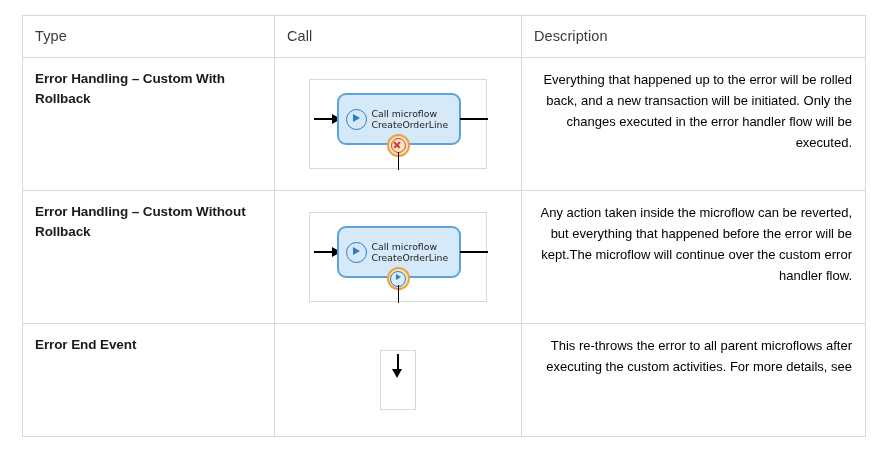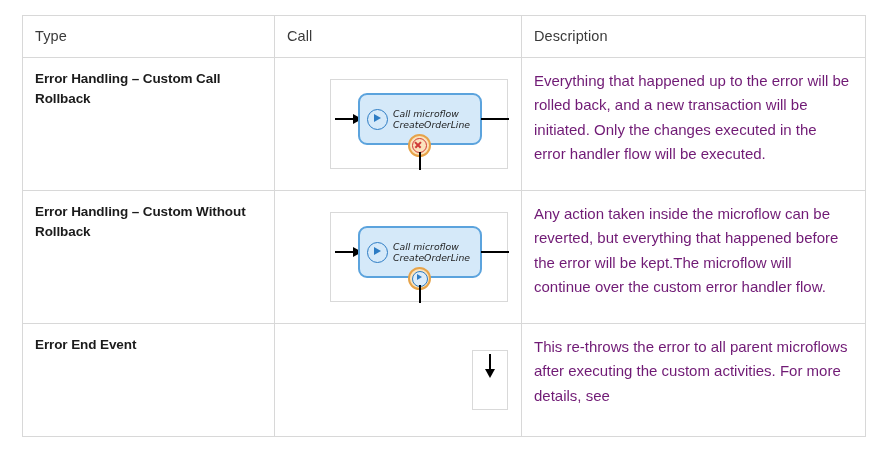--- a/index.html
+++ b/index.html
@@ -50,39 +50,39 @@
     letter-spacing: .1px;
   }
   td.type-cell {
     font-weight: bold;
     font-size: 13.5px;
     line-height: 1.45;
     color: #1b1b1b;
     letter-spacing: -.1px;
   }
   td.desc-cell {
-    font-size: 15px;
+    font-size: 13px;
     line-height: 1.62;
-    color: #701a75;
+    color: #000000;
+    text-align: right;
   }
   td.img-cell {
     padding: 0;
     text-align: center;
     vertical-align: middle;
   }
   .img-wrap {
     display: flex;
     align-items: center;
-    justify-content: flex-end;
+    justify-content: center;
     width: 100%;
     height: 100%;
     min-height: 90px;
     padding: 10px 0;
     box-sizing: border-box;
-    font-style: italic;
   }
   .frame {
     border: 1px solid #d9d9d9;
     background: #ffffff;
     position: relative;
     box-sizing: border-box;
   }
   
   .frame.mf {
     width: 178px;
@@ -292,21 +292,21 @@
     <thead>
       <tr>
         <th>Type</th>
         <th>Call</th>
         <th>Description</th>
       </tr>
     </thead>
     <tbody>
 
       <tr>
-        <td class="type-cell">Error Handling – Custom Call Rollback</td>
+        <td class="type-cell">Error Handling – Custom With Rollback</td>
         <td class="img-cell">
           <div class="img-wrap">
             <div class="frame mf">
               <div class="arrow-in"></div>
               <div class="mf-box">
                 <div class="mf-playicon"></div>
                 <div class="mf-label">
                   <div>Call microflow</div>
                   <div>CreateOrderLine</div>
                 </div>

